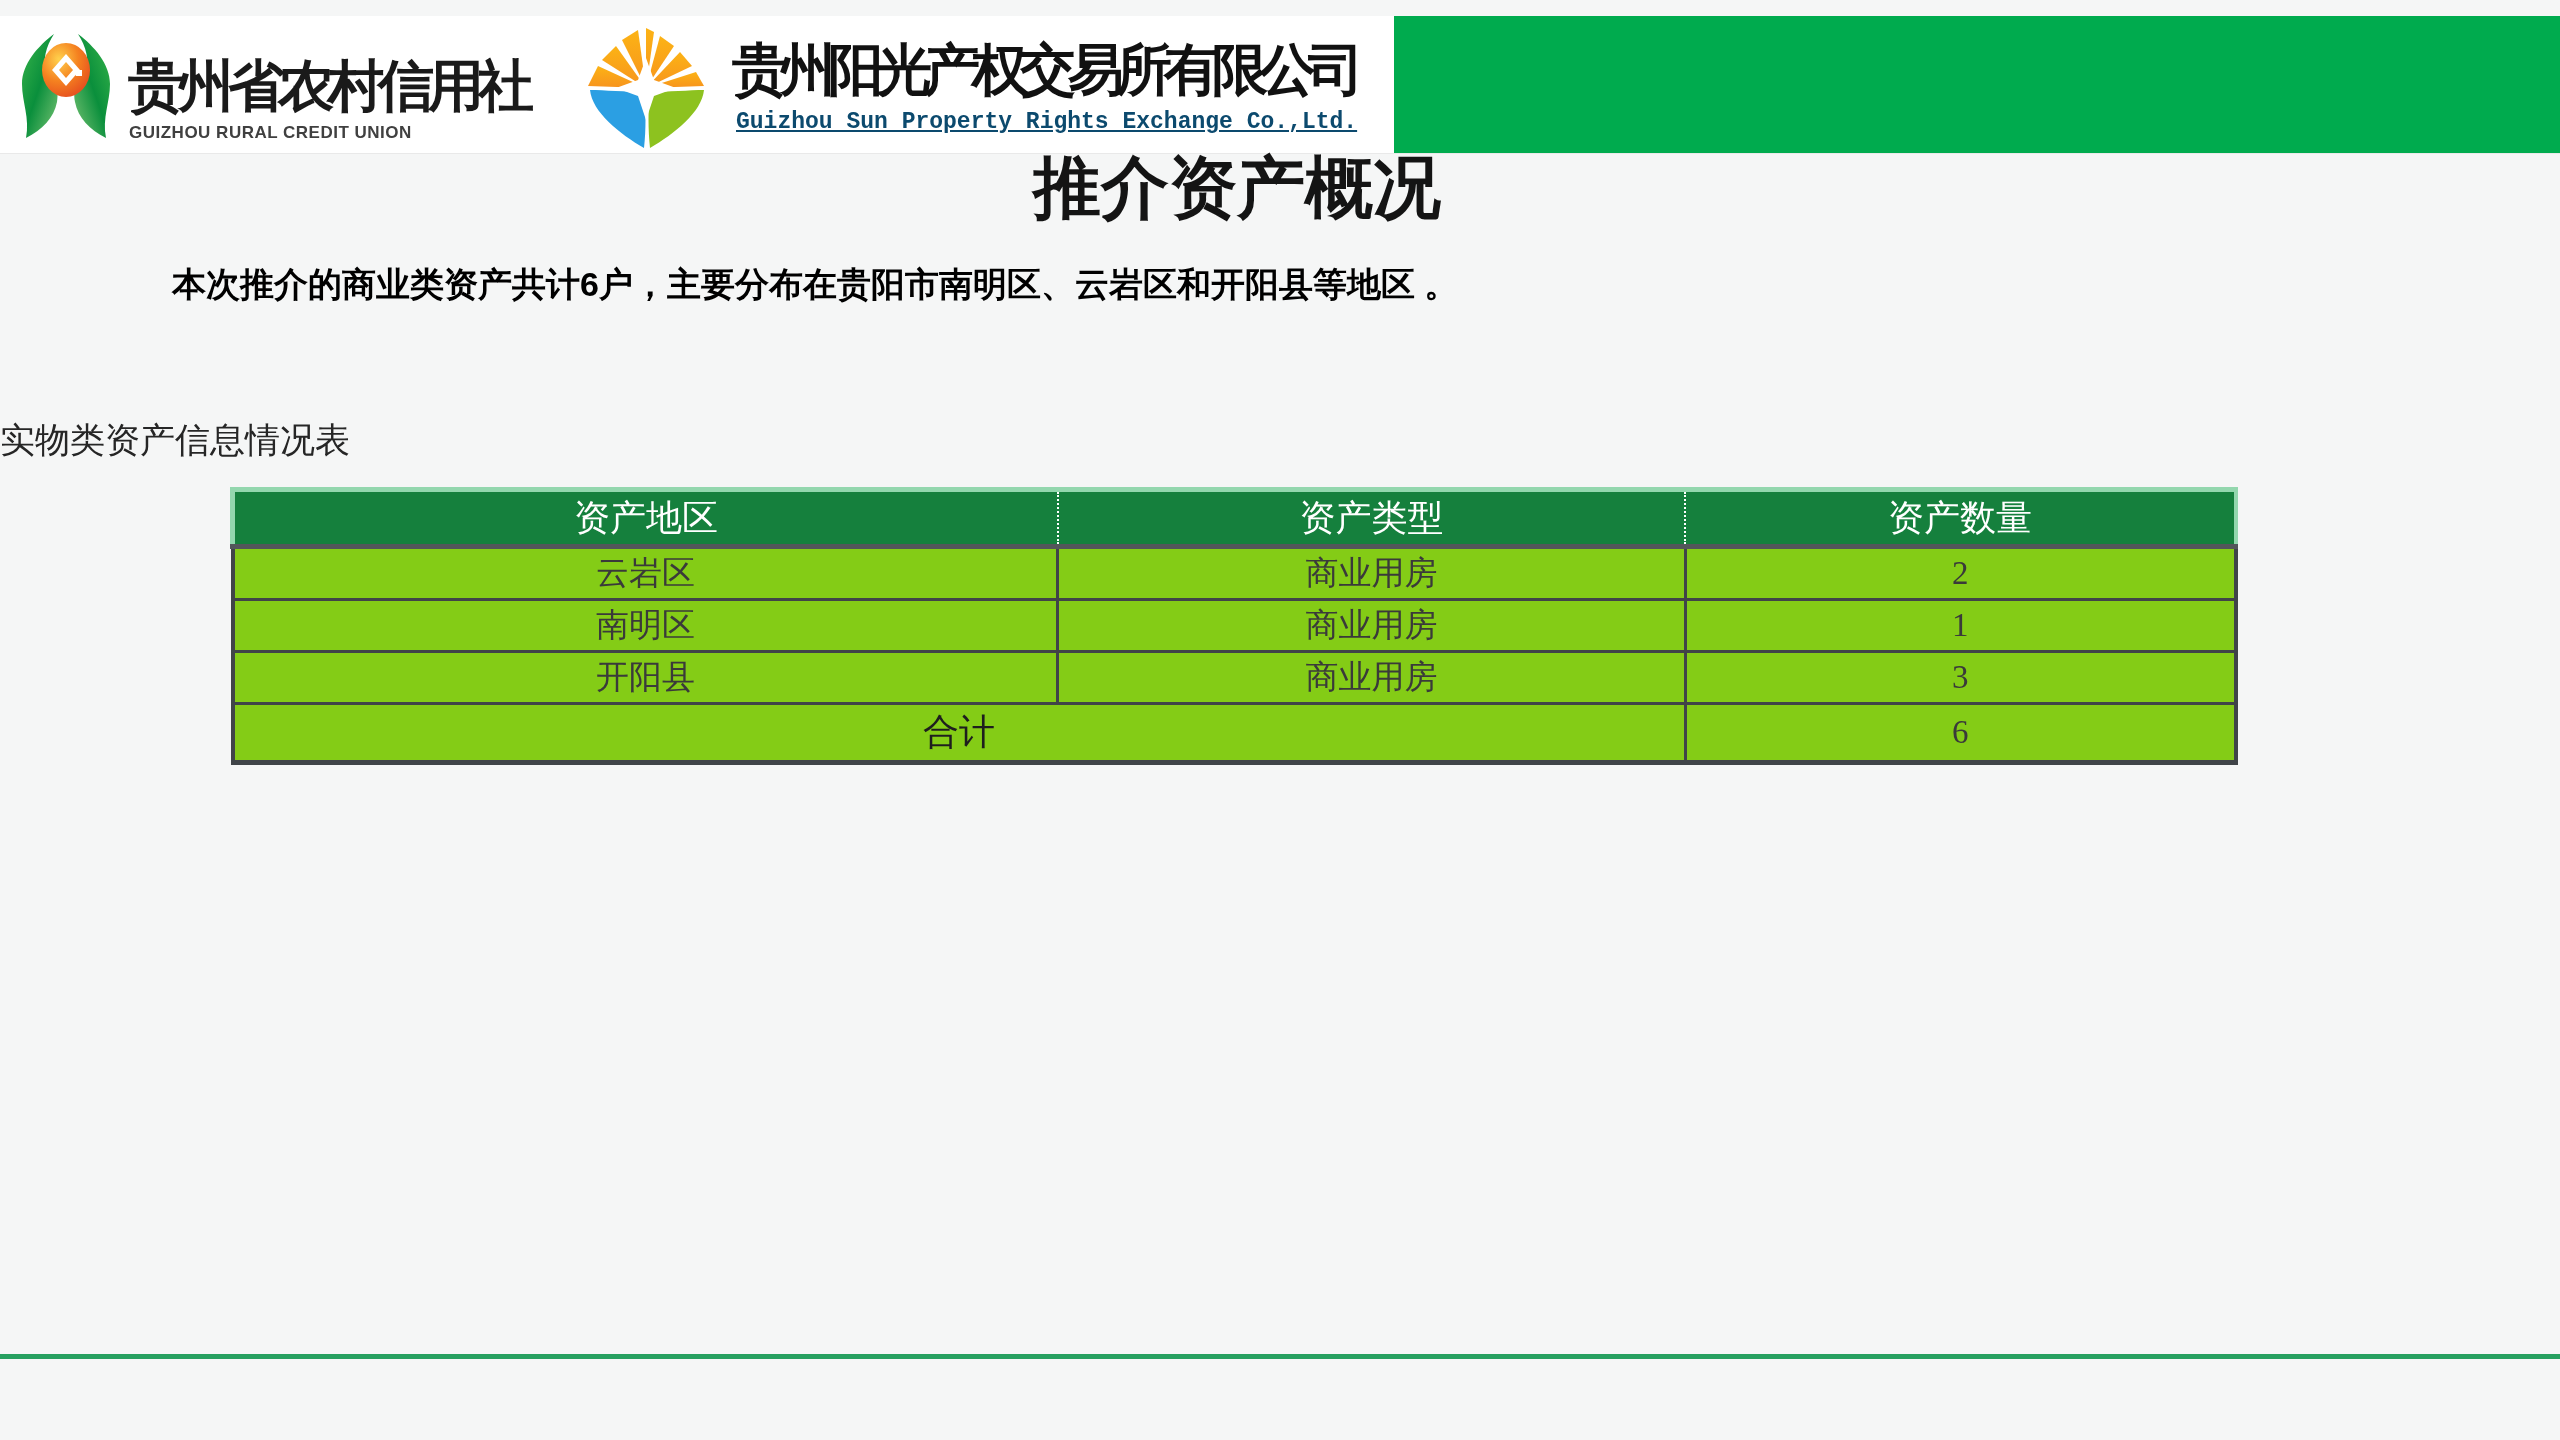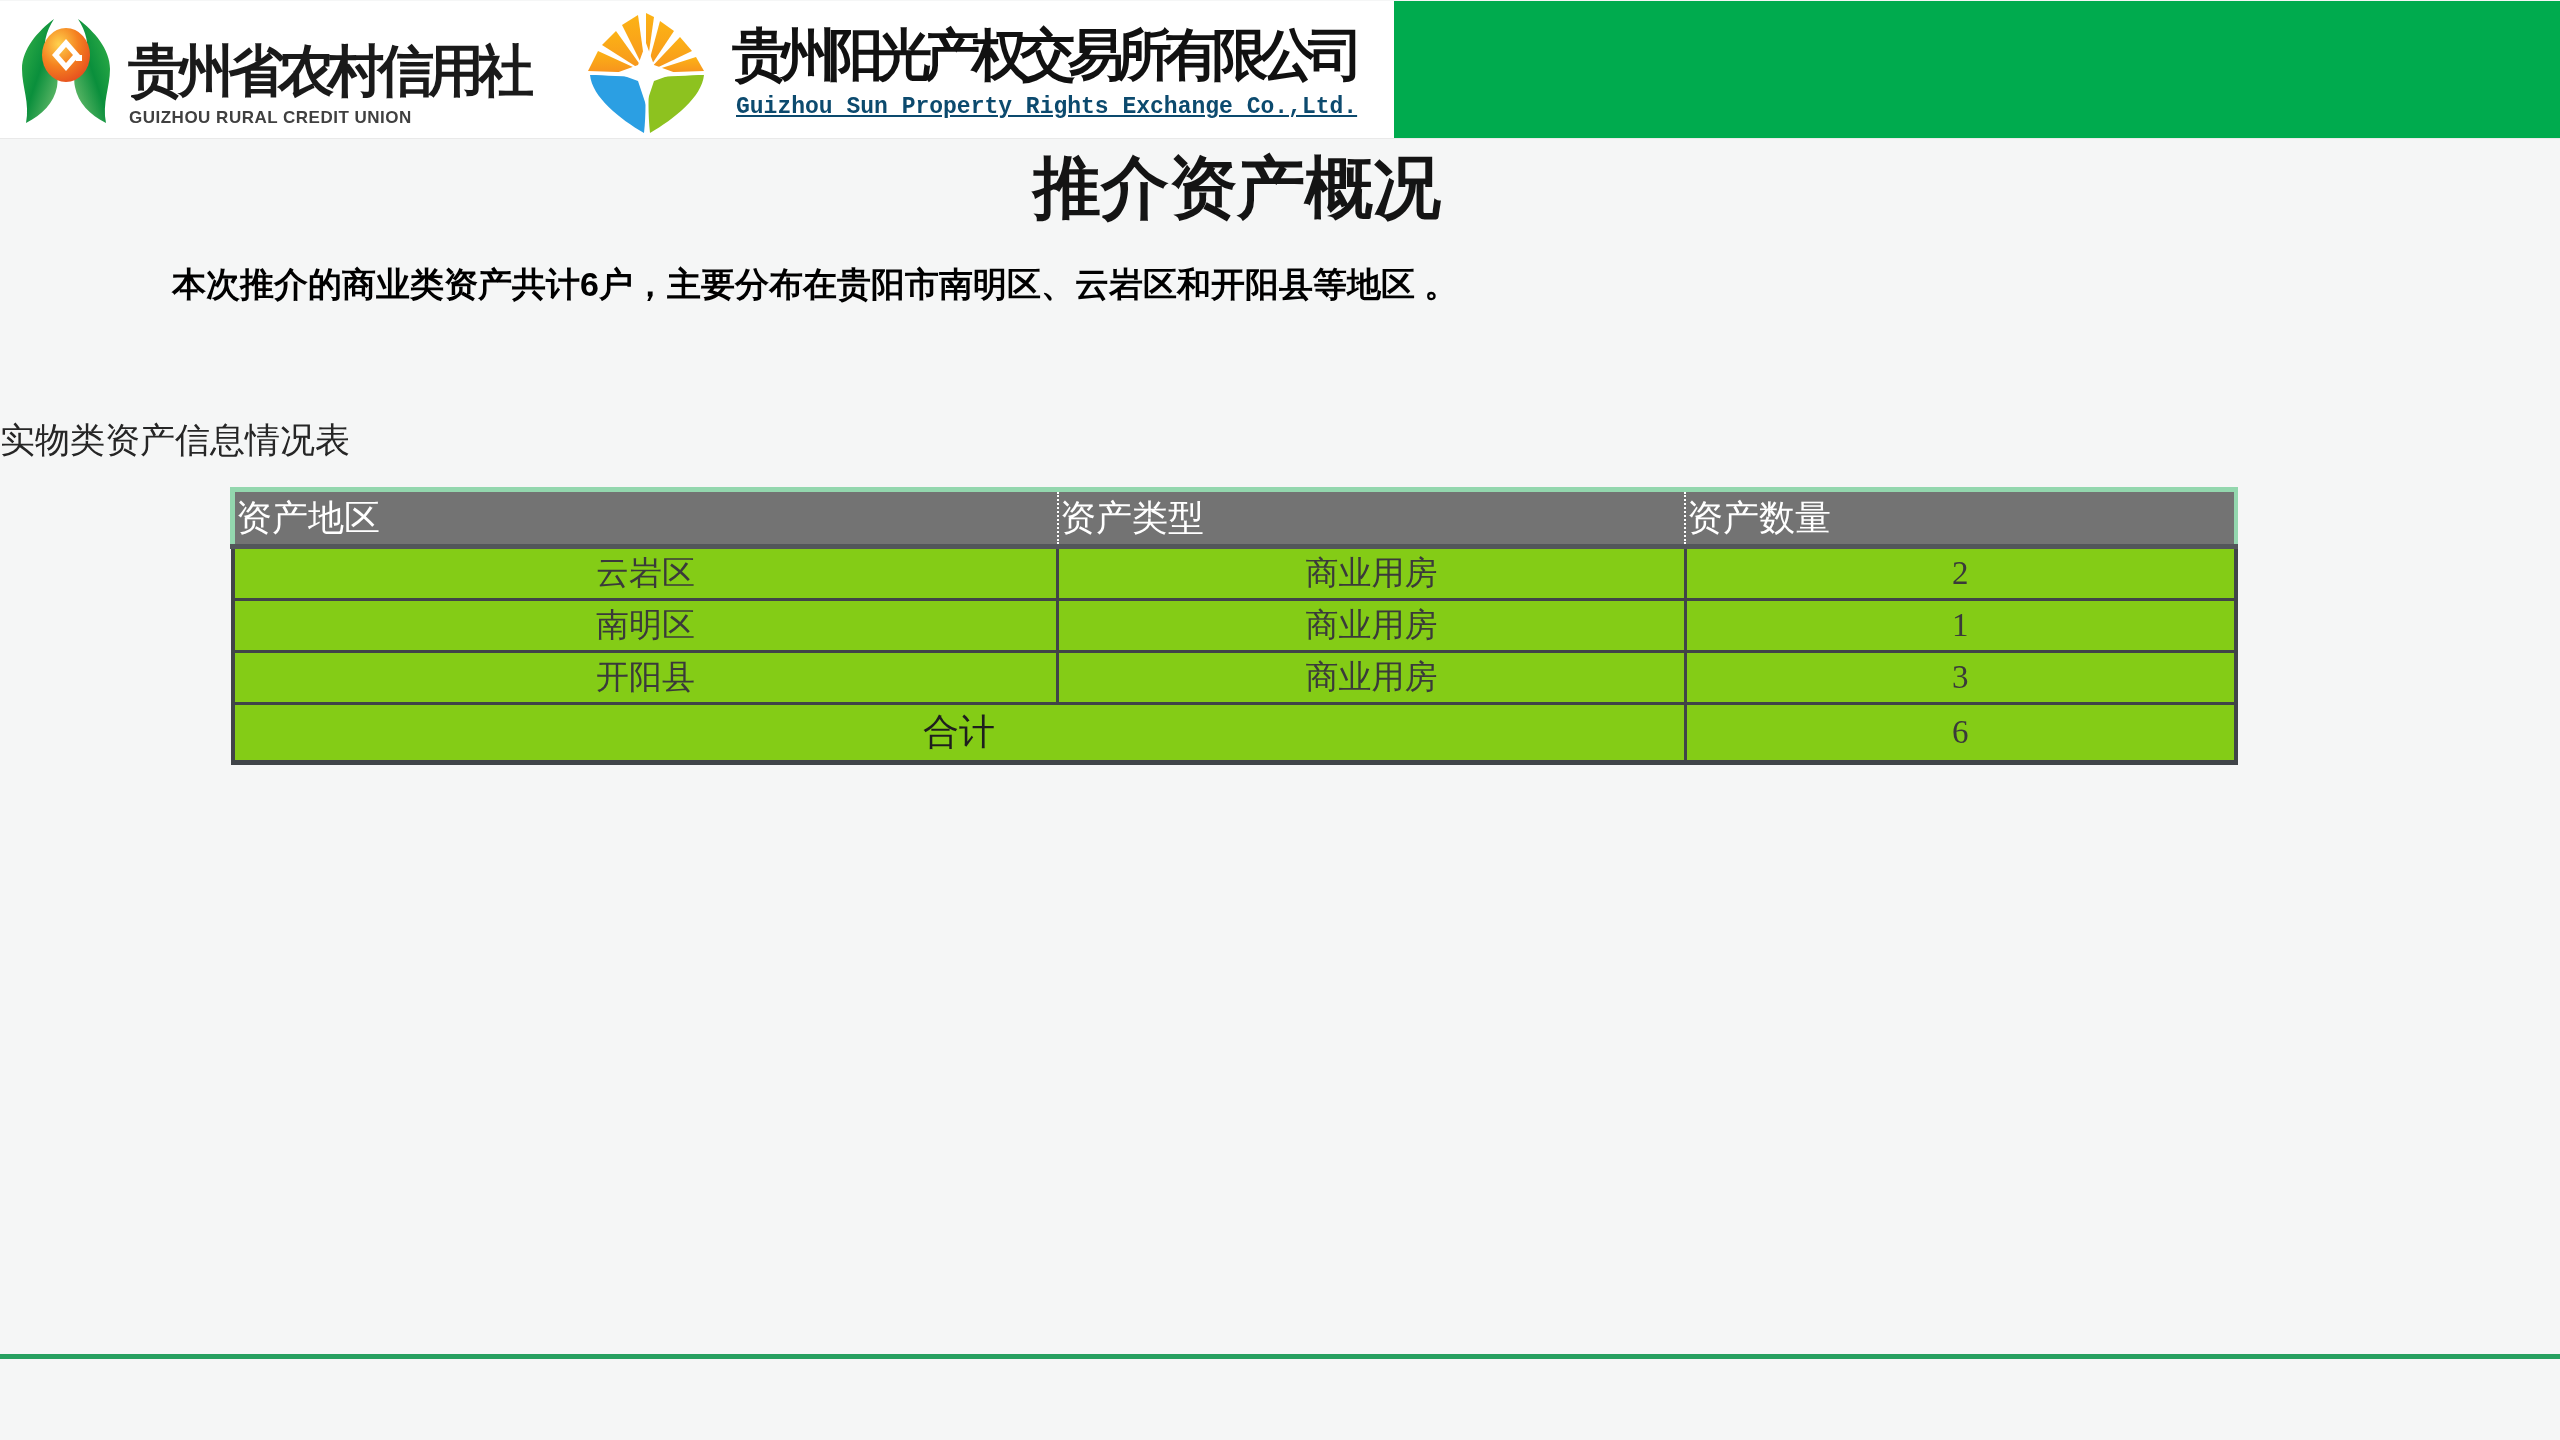--- a/index.html
+++ b/index.html
@@ -6,21 +6,21 @@
   body {
     width: 2560px; height: 1440px;
     position: relative;
     background: #f5f6f6;
     font-family: "Liberation Sans", sans-serif;
     overflow: hidden;
   }
 
   
   .header {
-    position: absolute; left: 0; top: 1px;
+    position: absolute; left: 0; top: 16px;
     width: 2560px; height: 137px;
     background: #ffffff;
     border-bottom: 1px solid #e9e9e9;
   }
   .green-bar {
     position: absolute; left: 1394px; top: 0;
     width: 1166px; height: 137px;
     background: #00ab4e;
   }
   .logo1-icon { position: absolute; left: 14px; top: 16px; }
@@ -71,29 +71,29 @@
     position: absolute; left: 230px; top: 487px;
     width: 2008px;
     border-collapse: collapse;
     table-layout: fixed;
   }
   .asset-table col.c1 { width: 41.2%; }
   .asset-table col.c2 { width: 31.3%; }
   .asset-table col.c3 { width: 27.5%; }
 
   .asset-table thead th {
-    background: #737373;
+    background: #15803d;
     color: #ffffff;
     font-family: "Liberation Serif", "DejaVu Serif", serif;
     font-weight: normal;
     font-size: 36px;
     height: 50px;
     border-top: 5px solid #93d7ae;
     border-bottom: 5px solid #53565a;
-    text-align: left;
+    text-align: center;
   }
   .asset-table thead th:first-child { border-left: 5px solid #93d7ae; }
   .asset-table thead th:last-child  { border-right: 4px solid #93d7ae; font-family: Liberation Serif, serif; }
   .asset-table thead th.sep { border-left: 2px dotted #ffffff; }
 
   .asset-table tbody td {
     background: #84cc16;
     border: 3px solid #404448;
     font-family: "Liberation Serif", "DejaVu Serif", serif;
     font-size: 33px;

